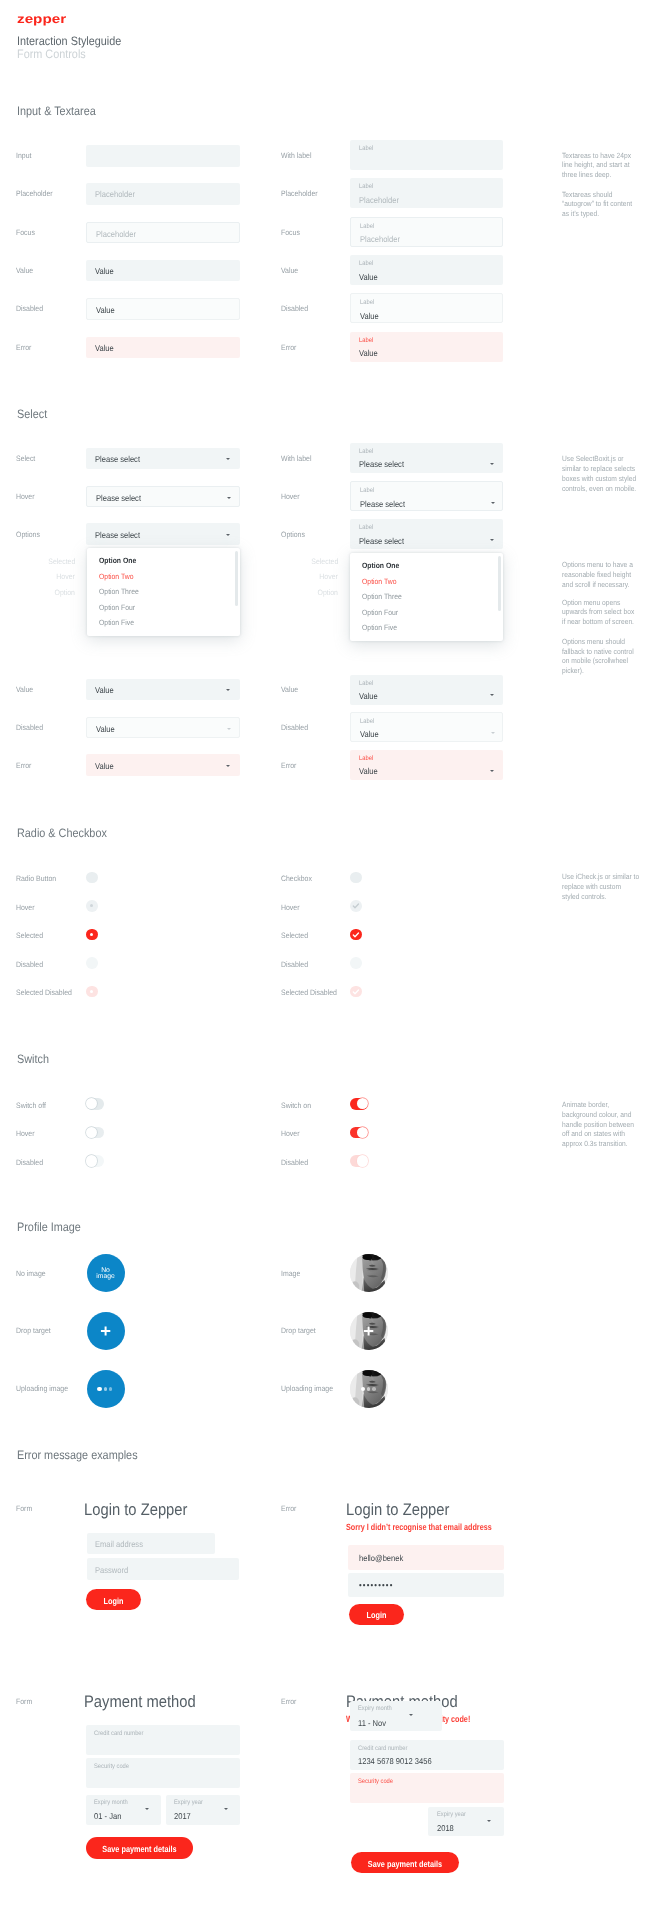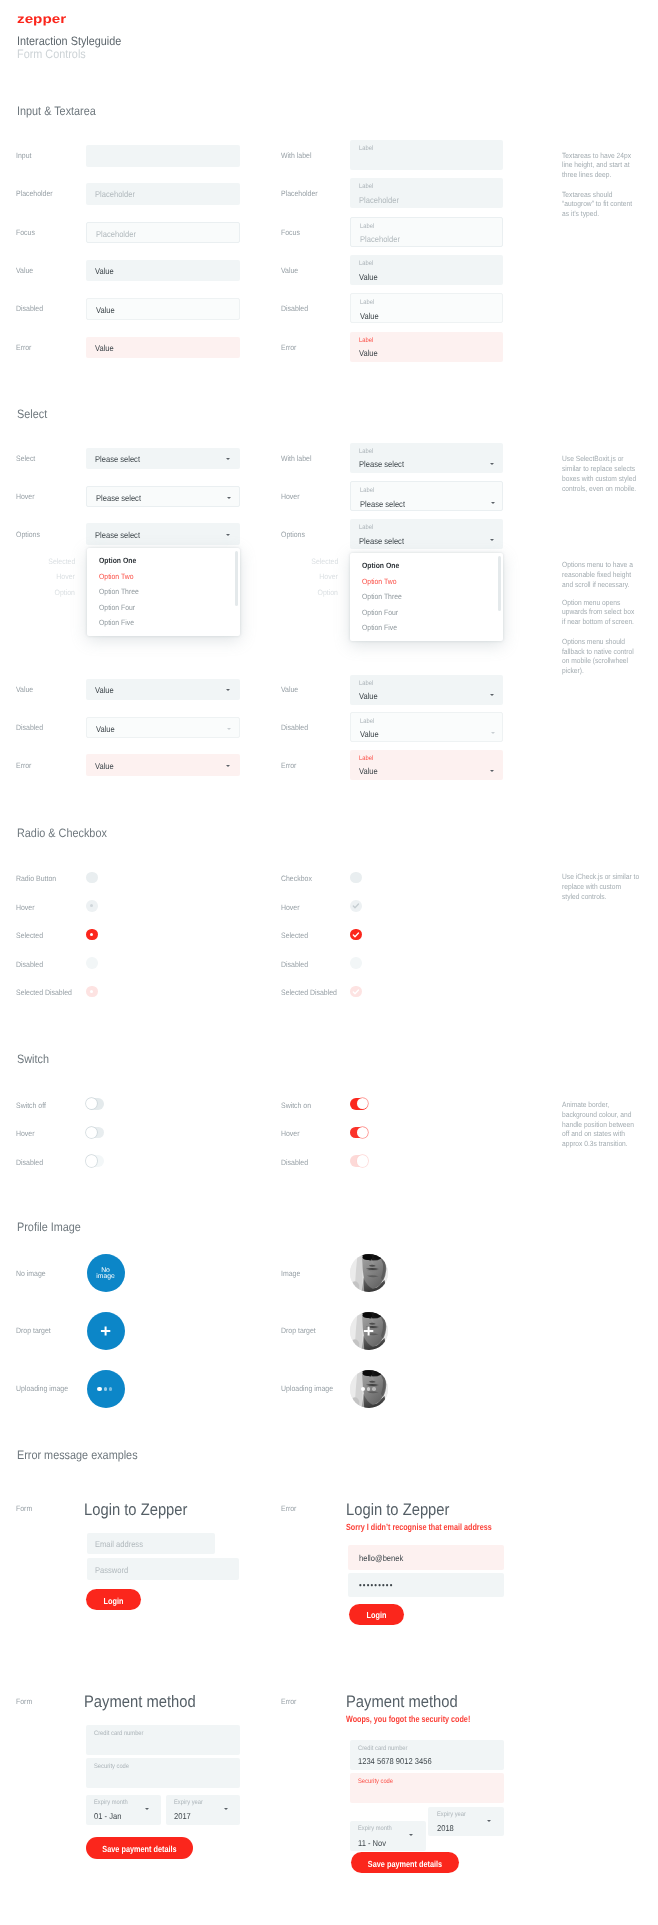--- a/index.html
+++ b/index.html
@@ -528,21 +528,21 @@
     </div>
   <div class="ftitle" style="left:345.8px;top:1691.8px">Payment method</div>
   <div class="ferr" style="left:345.8px;top:1713.8px">Woops, you fogot the security code!</div>
   <div class="fld" style="left:349.5px;top:1740.2px;width:154.6px;height:29.9px">
       <span class="flab" style="left:8.7px;top:5.0px">Credit card number</span>
       <span class="val" style="left:8.7px;top:15.6px">1234 5678 9012 3456</span>
     </div>
   <div class="fld err" style="left:349.5px;top:1773.1px;width:154.6px;height:29.9px">
       <span class="flab ec" style="left:8.7px;top:5.0px">Security code</span>
     </div>
-  <div class="fld" style="left:349.5px;top:1821px;width:76px;height:29.9px">
+  <div class="fld" style="left:349.5px;top:1701px;width:92px;height:29.9px">
       <span class="flab" style="left:8.7px;top:4.2px">Expiry month</span>
       <span class="val" style="left:8.7px;top:16.6px">11 - Nov</span>
       <span class="arw" style="left:59.7px;top:13.4px">
         <i></i>
       </span>
     </div>
   <div class="fld" style="left:428.1px;top:1806.5px;width:76px;height:29.9px">
       <span class="flab" style="left:8.7px;top:4.2px">Expiry year</span>
       <span class="val" style="left:8.7px;top:16.6px">2018</span>
       <span class="arw" style="left:59px;top:13.4px">

